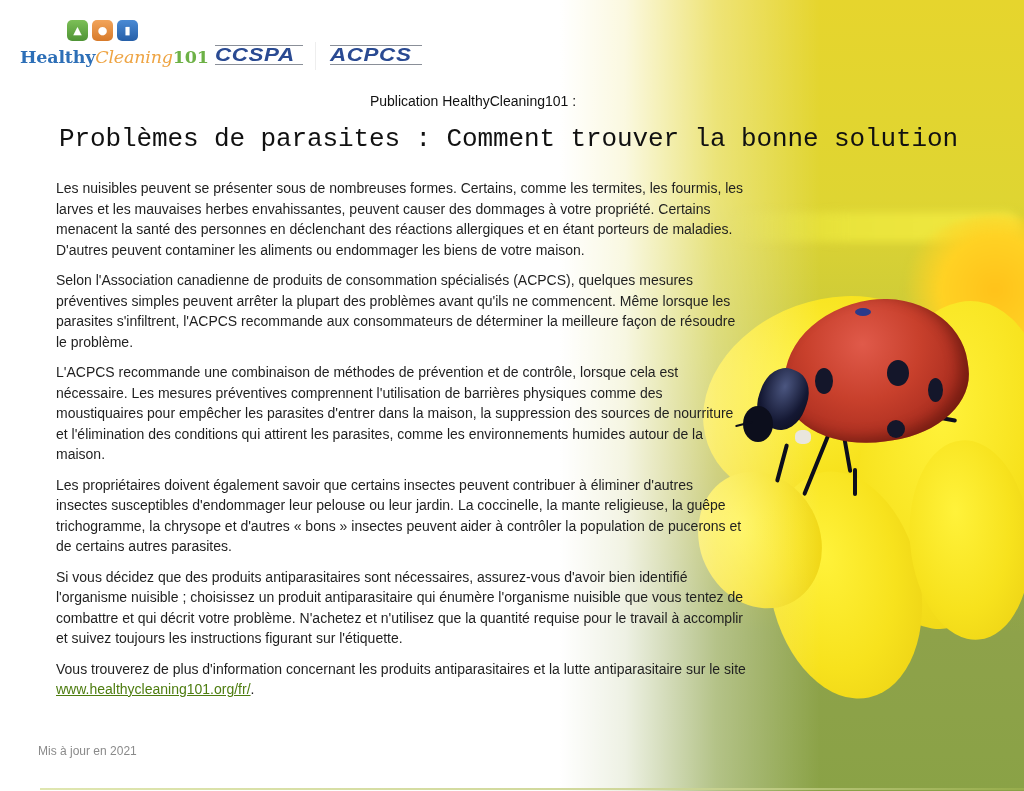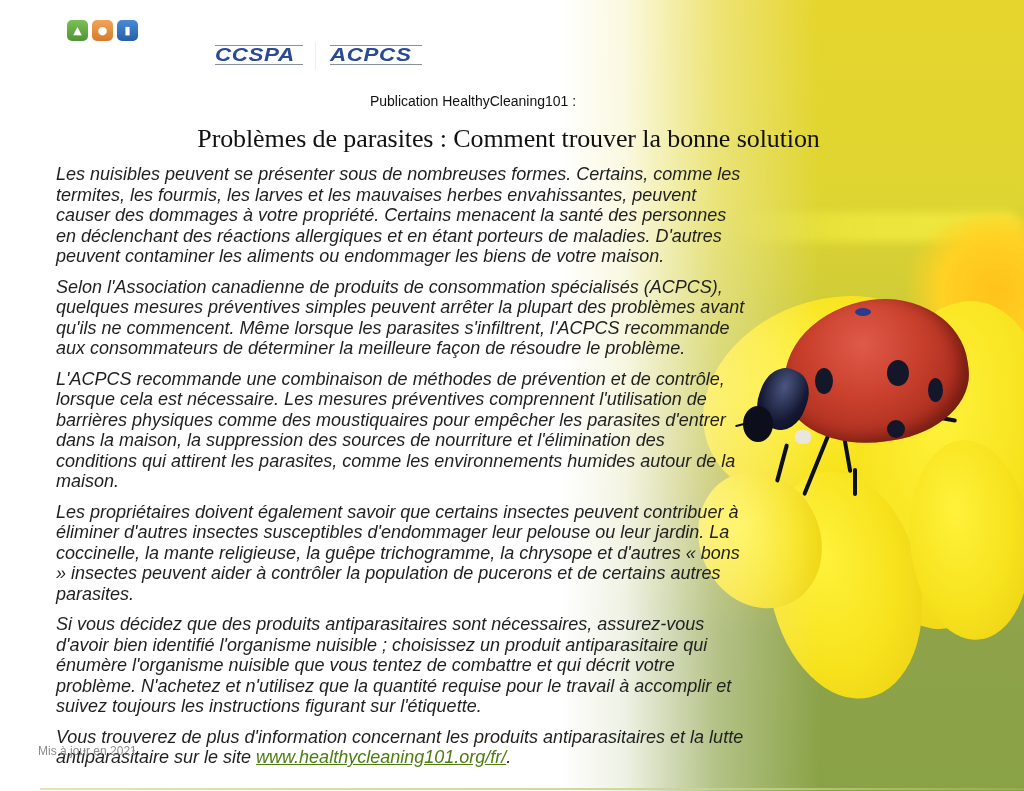--- a/index.html
+++ b/index.html
@@ -81,25 +81,25 @@
     font-size: 19px; line-height: 18px; letter-spacing: 0.5px; transform: scaleX(1.18); transform-origin: left center;
   }
   .logo-sep { position: absolute; left: 315px; top: 42px; width: 1px; height: 28px; background: #eee; }
   .kicker {
     position: absolute; left: 0; width: 936px; top: 93px; text-align: center;
     padding-left: 10px; box-sizing: border-box;
     font-family: "Liberation Sans", sans-serif; font-size: 14px; color: #111;
   }
   .title {
     position: absolute; left: 0; width: 1012px; top: 124px; text-align: center; padding-left: 5px; box-sizing: border-box;
-    font-family: Liberation Serif, serif; font-size: 26px; color: #111; letter-spacing: -0.1px;
+    font-family: Liberation Mono, monospace; font-size: 26px; color: #111; letter-spacing: -0.1px;
   }
   .body-text {
-    position: absolute; left: 56px; top: 164px; width: 690px;
-    font-family: "Liberation Sans", sans-serif; font-size: 18px; line-height: 20.5px; color: #1f1f1f; font-style: italic;
+    position: absolute; left: 56px; top: 178px; width: 690px;
+    font-family: "Liberation Sans", sans-serif; font-size: 14px; line-height: 20.5px; color: #1f1f1f;
   }
   .body-text p { margin: 0 0 10px 0; }
   .link { color: #4d7c0f; text-decoration: underline; cursor: pointer; }
   .updated {
     position: absolute; left: 38px; top: 744px;
     font-family: "Liberation Sans", sans-serif; font-size: 12px; color: #8a8a8a;
   }
   .footer-line {
     position: absolute; left: 40px; top: 788px; width: 984px; height: 2px;
     background: linear-gradient(90deg, #dfe6b0 0%, #cfd79a 60%, rgba(160,180,80,0.6) 100%);
@@ -139,20 +139,23 @@
 </div>
 
 <div class="content">
 
   <div class="logo-hc">
     <div class="logo-icons">
       <div class="logo-icon" style="background:linear-gradient(#7cbf56,#4f9436);">▲</div>
       <div class="logo-icon" style="background:linear-gradient(#f2a45a,#d77a2a);">●</div>
       <div class="logo-icon" style="background:linear-gradient(#4a8ad4,#265fa8);">▮</div>
     </div>
+    <div class="logo-word">
+      <span class="w1">Healthy</span><span class="w2">Cleaning</span><span class="w3">101</span>
+    </div>
   </div>
 
   <div class="org-logo" style="left:215px; width:88px;">
     <div class="bar"></div>
     <div class="txt">CCSPA</div>
     <div class="bar"></div>
   </div>
   <div class="logo-sep"></div>
   <div class="org-logo" style="left:330px; width:92px;">
     <div class="bar"></div>

